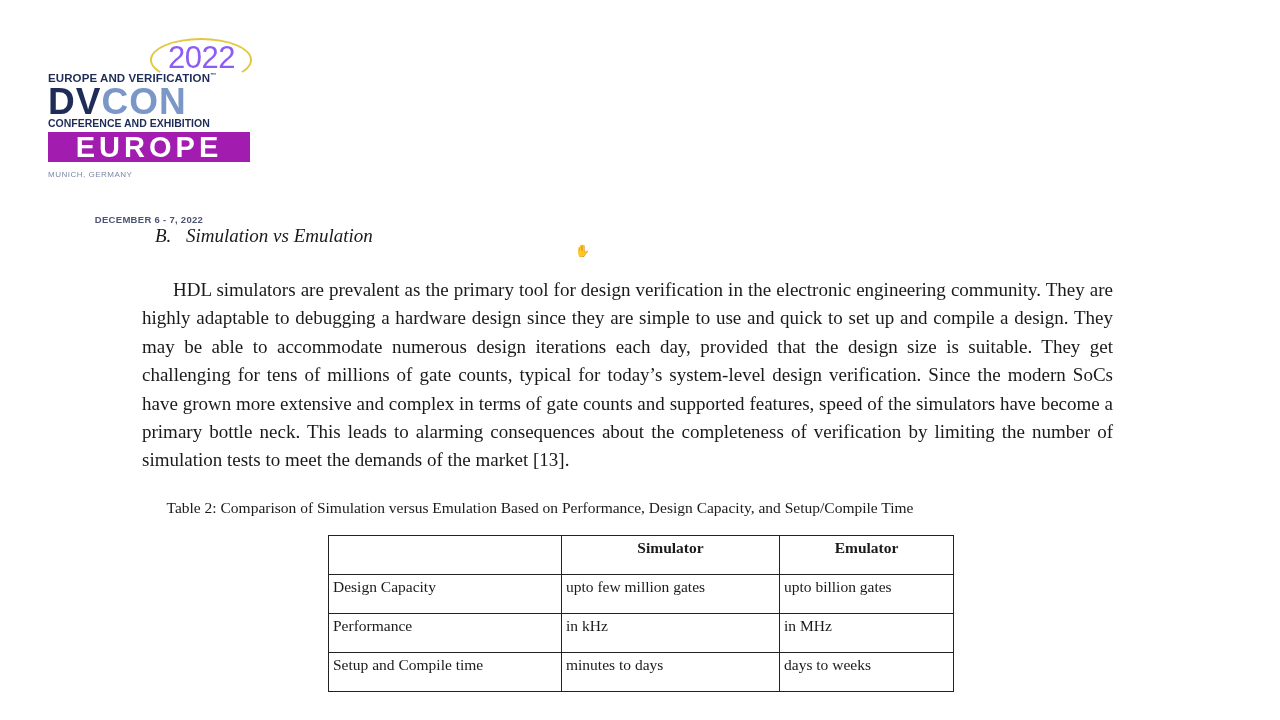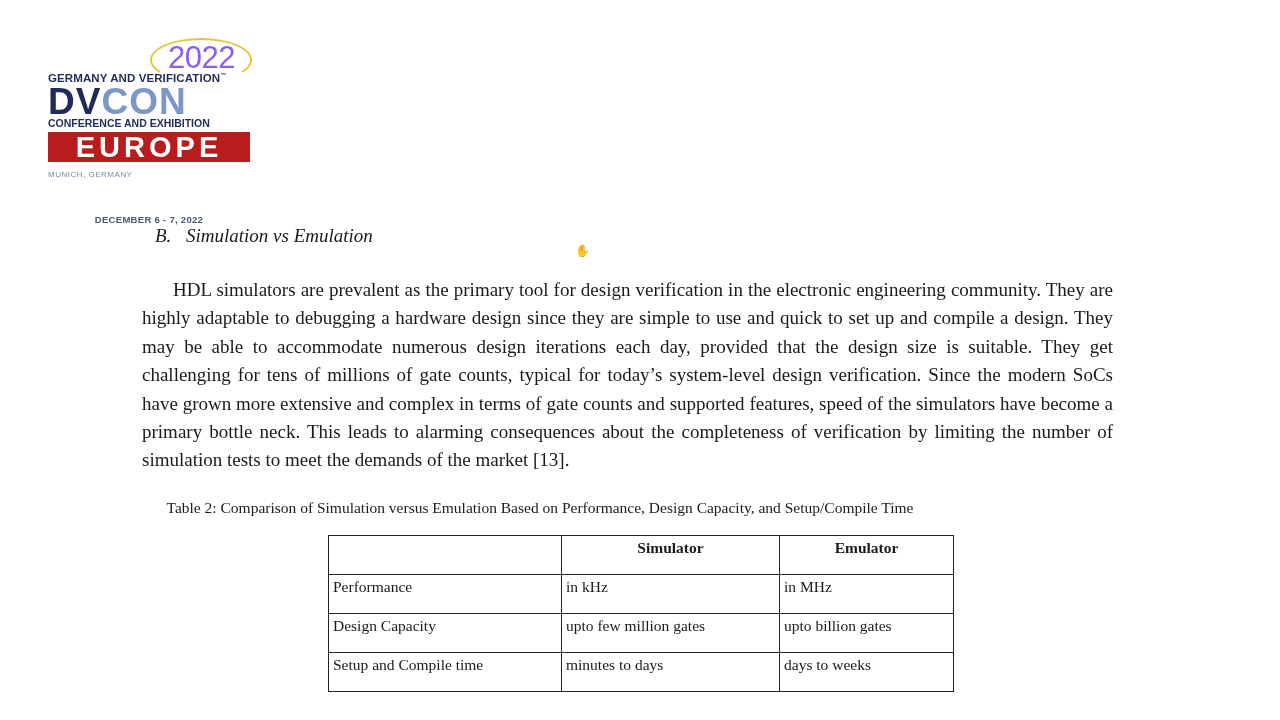--- a/index.html
+++ b/index.html
@@ -25,21 +25,21 @@
     position: absolute; left: 0; top: 44px; font-family: "Liberation Sans", sans-serif;
     font-size: 37px; font-weight: bold; letter-spacing: 1px; line-height: 40px; white-space: nowrap;
   }
   .logo .dvcon .dv { color: #1f2c57; }
   .logo .dvcon .con { color: #7b97c8; }
   .logo .conf {
     position: absolute; left: 0; top: 79px; font-family: "Liberation Sans", sans-serif;
     font-size: 10.5px; font-weight: bold; color: #1f2c57; white-space: nowrap;
   }
   .logo .europe {
-    position: absolute; left: 0; top: 94px; width: 202px; height: 30px; background: #b91c1c;
+    position: absolute; left: 0; top: 94px; width: 202px; height: 30px; background: #a21caf;
     color: #ffffff; font-family: "Liberation Sans", sans-serif; font-weight: bold; font-size: 29px;
     letter-spacing: 4px; text-align: center; line-height: 30px;
   }
   .logo .city {
     position: absolute; left: 0; width: 202px; top: 132px; text-align: left;
     font-family: "Liberation Sans", sans-serif; font-size: 8px; color: #7b86a8; letter-spacing: 0.5px;
   }
   .logo .dates {
     position: absolute; left: 0; width: 202px; top: 136px; text-align: center;
     font-family: "Liberation Sans", sans-serif; font-size: 9.5px; font-weight: bold; color: #4b5470; letter-spacing: 0.3px; margin-top: 40px;
@@ -67,21 +67,21 @@
   }
   table.cmp th { font-weight: bold; }
   .c0 { width: 224px; } .c1 { width: 209px; } .c2 { width: 165px; }
 </style>
 </head>
 <body>
 
 <div class="logo">
   <div class="ring"></div>
   <div class="year">2022</div>
-  <div class="dv-line"><span>GERMANY AND VERIFICATION</span><span class="tm">™</span></div>
+  <div class="dv-line"><span>EUROPE AND VERIFICATION</span><span class="tm">™</span></div>
   <div class="dvcon"><span class="dv">DV</span><span class="con">CON</span></div>
   <div class="conf">CONFERENCE AND EXHIBITION</div>
   <div class="europe">EUROPE</div>
   <div class="city">MUNICH, GERMANY</div>
   <div class="dates">DECEMBER 6 - 7, 2022</div>
 </div>
 
 <div class="section-heading">
   <span class="num">B.</span><span>Simulation vs Emulation</span>
 </div>
@@ -93,28 +93,28 @@
 <div class="caption">Table 2: Comparison of Simulation versus Emulation Based on Performance, Design Capacity, and Setup/Compile Time</div>
 
 <table class="cmp">
   <tbody>
       <tr>
     <th class="c0"></th>
     <th class="c1">Simulator</th>
     <th class="c2">Emulator</th>
   </tr>
   <tr>
+    <td>Design Capacity</td>
+    <td>upto few million gates</td>
+    <td>upto billion gates</td>
+  </tr>
+  <tr>
     <td>Performance</td>
     <td>in kHz</td>
     <td>in MHz</td>
-  </tr>
-  <tr>
-    <td>Design Capacity</td>
-    <td>upto few million gates</td>
-    <td>upto billion gates</td>
   </tr>
   <tr>
     <td>Setup and Compile time</td>
     <td>minutes to days</td>
     <td>days to weeks</td>
   </tr>
 </tbody>
   </table>
 
 </body></html>

